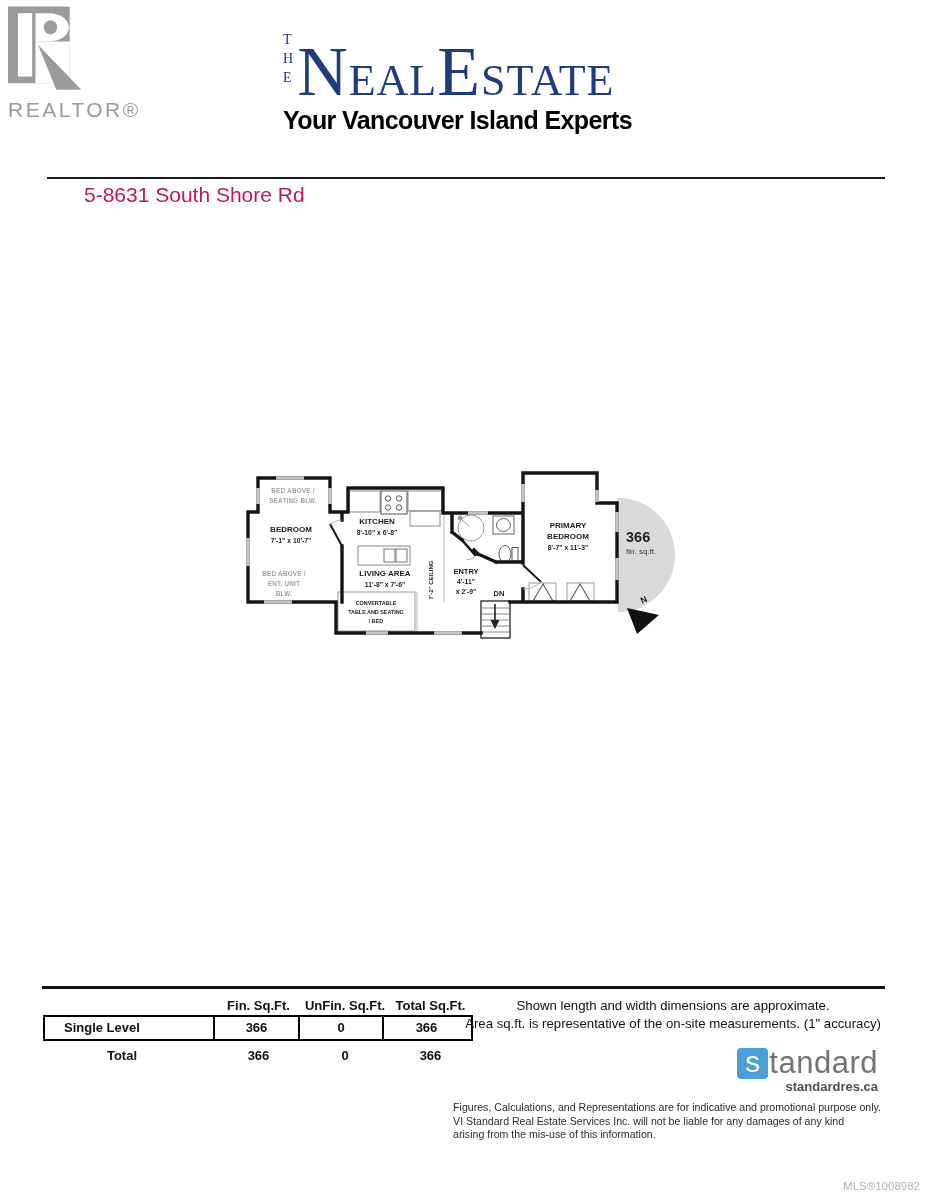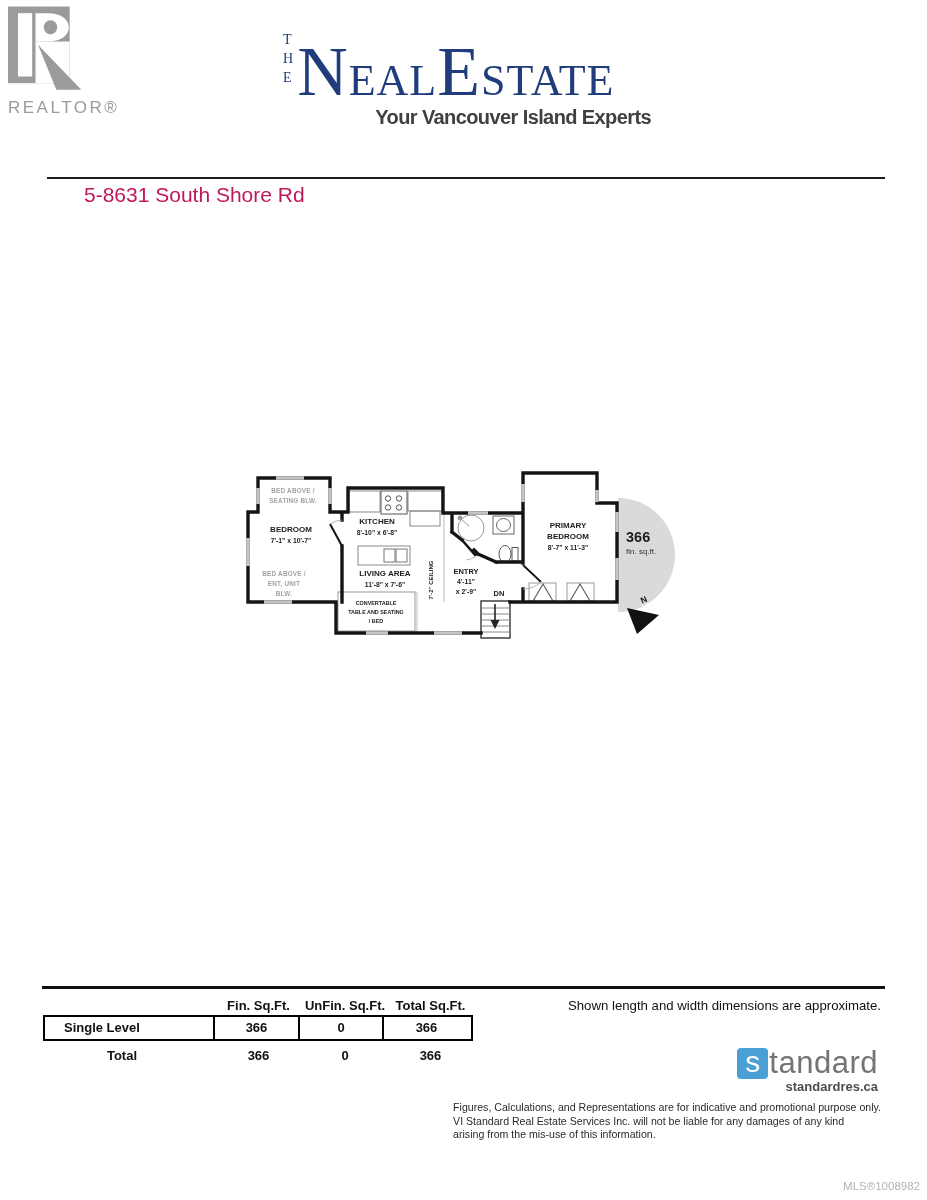--- a/index.html
+++ b/index.html
@@ -1,32 +1,32 @@
 <!DOCTYPE html>
 <html><head>
 <meta charset="utf-8">
 <style>
   html,body{margin:0;padding:0;background:#fff;}
   .page{position:relative;width:927px;height:1200px;background:#ffffff;overflow:hidden;
         font-family:"Liberation Sans",sans-serif;color:#111;}
   
   .realtor{position:absolute;left:8px;top:6px;width:120px;}
-  .realtor-text{font-size:17px;letter-spacing:2.5px;color:#9b9b9b;margin-top:2px;font-family:"Liberation Sans",sans-serif;}
+  .realtor-text{font-size:21px;letter-spacing:2.5px;color:#9b9b9b;margin-top:2px;font-family:"Liberation Sans",sans-serif;}
   .brand{position:absolute;left:283px;top:30px;width:368px;color:#1f3c7c;}
   .brand-row1{display:flex;align-items:flex-end;}
   .the-col{display:flex;flex-direction:column;font-family:"Liberation Serif",serif;
            font-size:14px;line-height:19px;letter-spacing:1px;margin-right:3px;margin-bottom:13px;}
   .brand-name{font-family:"Liberation Serif",serif;white-space:nowrap;line-height:0.8;letter-spacing:1px;}
   .bn-big{font-size:70px;}
   .bn-small{font-size:44px;}
   .bar-row{display:flex;align-items:center;margin-top:10px;}
   .grad-bar{height:13px;flex:1;margin-right:9px;
             background:linear-gradient(to right,#1f3c7c 0%,#2e4780 35%,#8d97b8 72%,#e6e6ec 100%);}
   .group-label{font-family:"Liberation Serif",serif;font-weight:700;font-size:26px;letter-spacing:2px;}
-  .tagline{margin-top:6px;font-weight:700;font-size:20px;color:#404040;letter-spacing:-0.6px;white-space:nowrap;text-align:right;}
+  .tagline{margin-top:6px;font-weight:700;font-size:25px;color:#000000;letter-spacing:-0.6px;white-space:nowrap;}
   .top-divider{position:absolute;left:47px;top:177px;width:838px;height:2px;background:#1a1a1a;}
   .address{position:absolute;left:50px;top:183px;font-size:21px;color:#be185d;margin-left:34px;}
   
   .floorplan{position:absolute;left:238px;top:462px;width:450px;height:180px;}
   .floorplan svg{font-family:"Liberation Sans",sans-serif;}
   
   .bottom-divider{position:absolute;left:42px;top:986px;width:843px;height:2.5px;background:#111;}
   .sumtable{position:absolute;left:43px;top:997px;width:430px;font-size:13px;font-weight:700;}
   .t-headers{display:grid;grid-template-columns:172px 87px 86px 85px;height:18px;line-height:18px;}
   .t-headers div{text-align:center;}
@@ -211,20 +211,21 @@
     <div class="t-total">
       <div class="lbl">Total</div>
       <div>366</div>
       <div>0</div>
       <div>366</div>
     </div>
   </div>
 
   <div class="notes">
     <div>Shown length and width dimensions are approximate.</div>
+    <div>Area sq.ft. is representative of the on-site measurements. (1" accuracy)</div>
   </div>
 
   <div class="std-logo">
     <div class="std-s">s</div>
     <div class="std-rest">tandard</div>
   </div>
   <div class="std-site">standardres.ca</div>
 
   <div class="disclaimer">
     <div>Figures, Calculations, and Representations are for indicative and promotional purpose only.</div>

